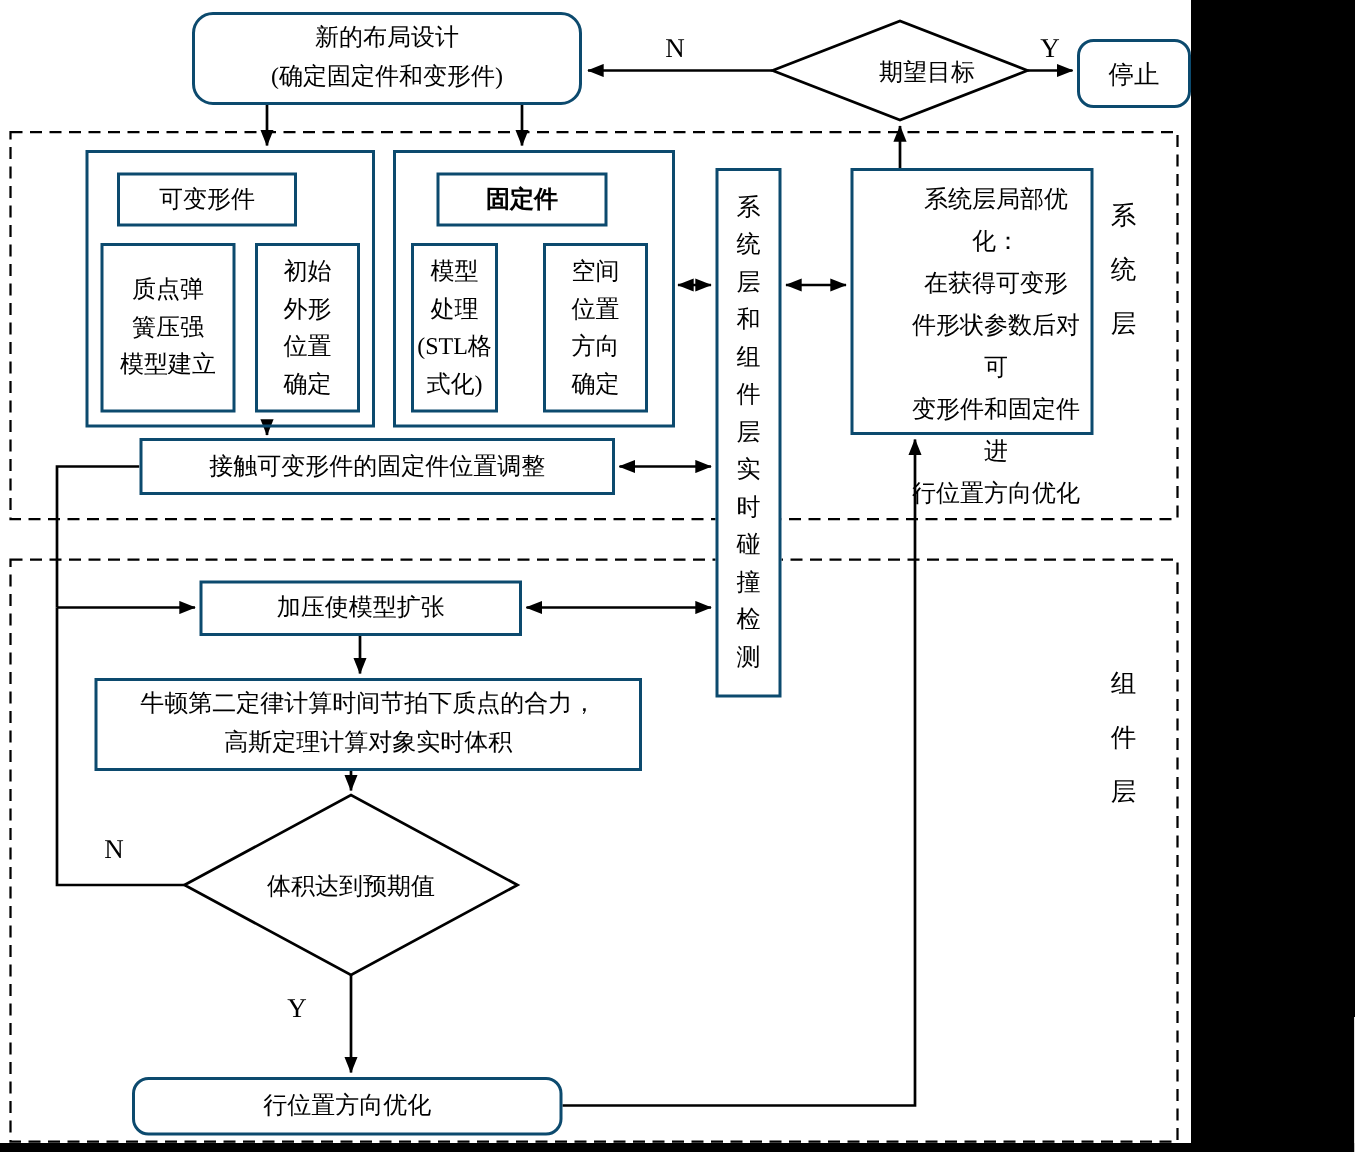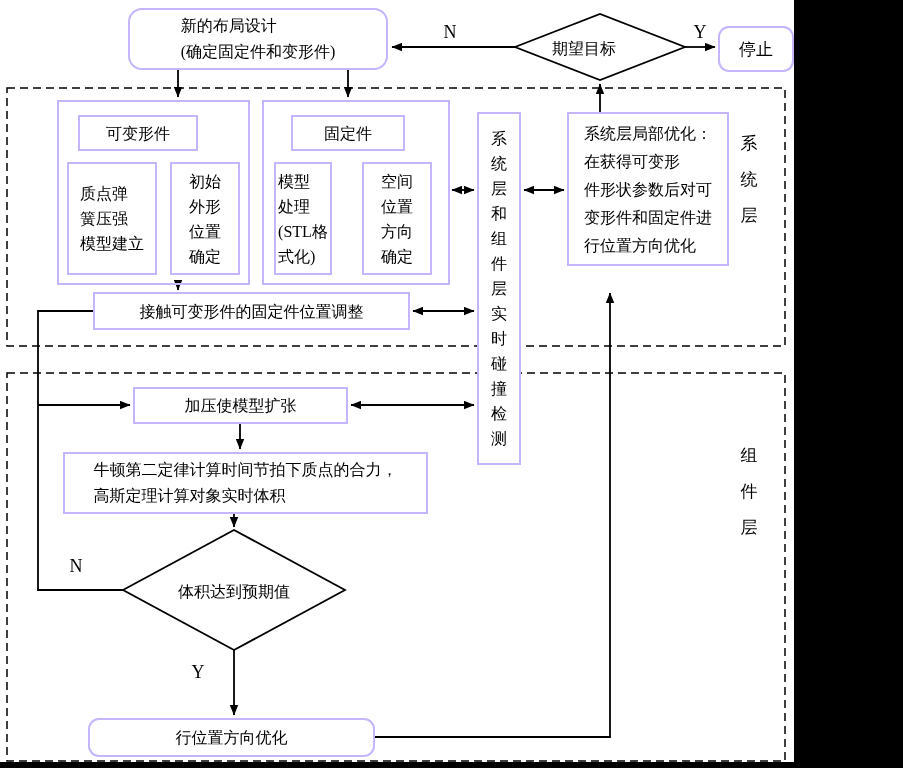--- a/index.html
+++ b/index.html
@@ -2,22 +2,22 @@
 <html><head>
 <meta charset="utf-8">
 <style>
   html,body{margin:0;padding:0;background:#fff;}
   .canvas{
     position:relative;width:903px;height:768px;background:#fff;overflow:hidden;
     font-family:"Liberation Serif","DejaVu Serif",serif;color:#000;
   }
   .overlay{position:absolute;left:0;top:0;z-index:1;}
   .node{
-    position:absolute;box-sizing:border-box;border:2px solid #c4b5fd;background:#fff;
-    display:flex;align-items:center;justify-content:center;text-align:left;
+    position:absolute;box-sizing:border-box;border:2px solid #0c4a6e;background:#fff;
+    display:flex;align-items:center;justify-content:center;text-align:center;
     white-space:pre-line;font-size:16px;line-height:25px;z-index:2;
   }
   .group{background:transparent;}
   .plain{
     position:absolute;white-space:pre-line;text-align:center;z-index:3;
     font-size:16px;line-height:1.35;
   }
   .branch{font-size:18px;}
   .blackbar{position:absolute;background:#000;z-index:5;}
 </style>
@@ -58,39 +58,39 @@
       <polyline points="375,737 610,737 610,293" marker-end="url(#ah)"></polyline>
 
       <polygon points="515,47 600,14 685,47 600,80" fill="#fff"></polygon>
       <polygon points="123,590 234,530 345,590 234,650" fill="#fff"></polygon>
     </g>
   </svg>
 
   <div class="node" style="left:128px;top:8px;width:260px;height:62px;border-radius:14px;line-height:26px;">新的布局设计
 (确定固定件和变形件)</div>
 
-  <div class="plain" style="left:499px;top:38px;width:170px;">期望目标</div>
+  <div class="plain" style="left:533px;top:38px;width:170px;">期望目标</div>
 
   <div class="node" style="left:718px;top:26px;width:76px;height:46px;border-radius:11px;font-size:17px;">停止</div>
 
   <div class="plain branch" style="left:438px;top:20px;width:24px;">N</div>
   <div class="plain branch" style="left:688px;top:20px;width:24px;">Y</div>
 
   <div class="node group" style="left:57px;top:100px;width:193px;height:185px;"></div>
   <div class="node" style="left:78px;top:115px;width:120px;height:36px;">可变形件</div>
   <div class="node" style="left:67px;top:162px;width:90px;height:113px;">质点弹
 簧压强
 模型建立</div>
   <div class="node" style="left:170px;top:162px;width:70px;height:113px;">初始
 外形
 位置
 确定</div>
 
   <div class="node group" style="left:262px;top:100px;width:188px;height:185px;"></div>
-  <div class="node" style="left:291px;top:115px;width:114px;height:36px;">固定件</div>
+  <div class="node" style="left:291px;top:115px;width:114px;height:36px;font-weight:bold;">固定件</div>
   <div class="node" style="left:274px;top:162px;width:58px;height:113px;">模型
 处理
 (STL格
 式化)</div>
   <div class="node" style="left:362px;top:162px;width:70px;height:113px;">空间
 位置
 方向
 确定</div>
 
   <div class="node" style="left:93px;top:292px;width:317px;height:38px;">接触可变形件的固定件位置调整</div>
@@ -102,21 +102,21 @@
 组
 件
 层
 实
 时
 碰
 撞
 检
 测</div>
 
-  <div class="node" style="left:567px;top:112px;width:162px;height:154px;align-items:flex-start;padding-top:6px;line-height:28px;">系统层局部优化：
+  <div class="node" style="left:567px;top:112px;width:162px;height:178px;align-items:flex-start;padding-top:6px;line-height:28px;padding-left:32px;">系统层局部优化：
 在获得可变形
 件形状参数后对可
 变形件和固定件进
 行位置方向优化</div>
 
   <div class="plain" style="left:736px;top:126px;width:26px;font-size:17px;line-height:36px;">系
 统
 层</div>
   <div class="plain" style="left:736px;top:438px;width:26px;font-size:17px;line-height:36px;">组
 件

